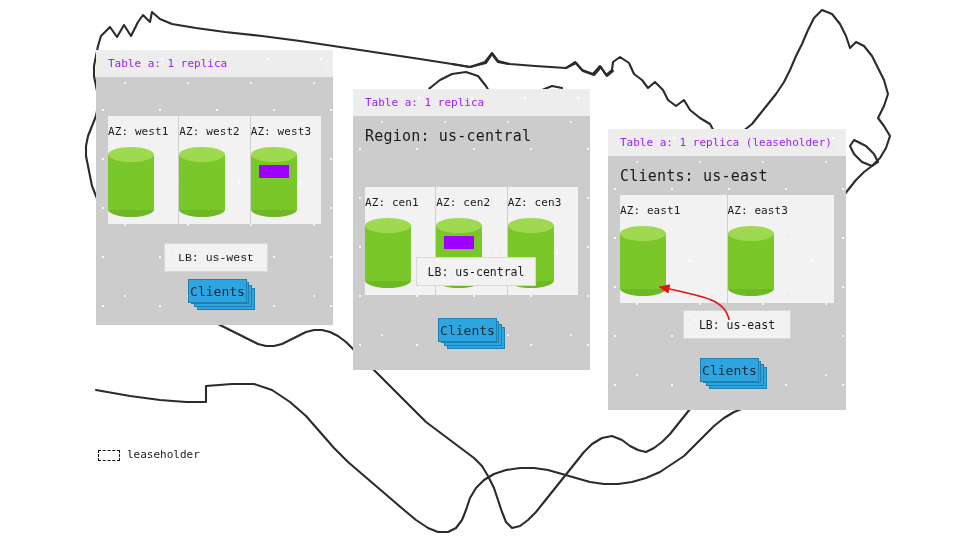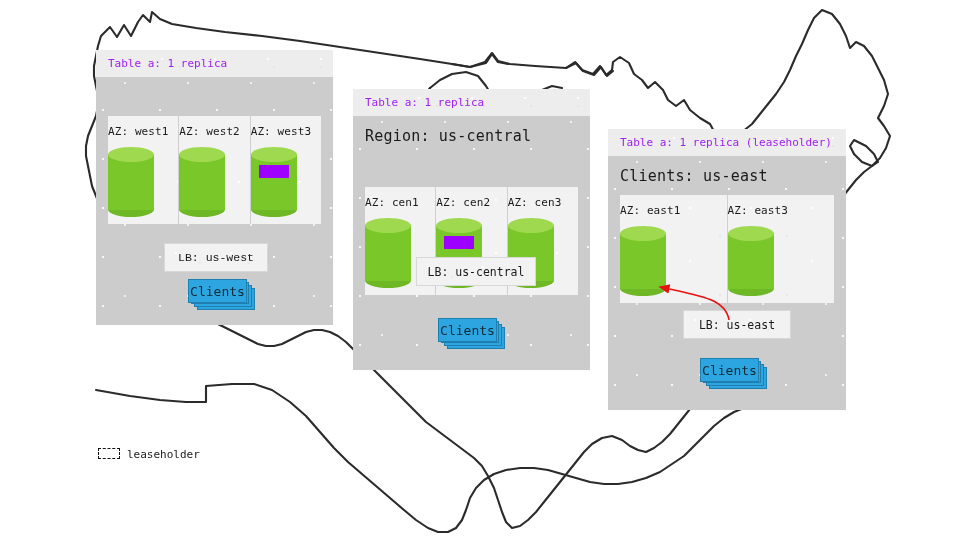--- a/index.html
+++ b/index.html
@@ -114,21 +114,21 @@
   }
 
   
   .annot{position:absolute;z-index:7;}
   .annot-num{
     position:absolute;color:#e8130f;font-size:10.5px;
     font-family:"DejaVu Sans","Liberation Sans",sans-serif;
   }
 
   
-  .legend{position:absolute;z-index:6;display:flex;align-items:flex-start;gap:7px;}
+  .legend{position:absolute;z-index:6;display:flex;align-items:flex-end;gap:7px;}
   .legend-swatch{
     width:22px;height:11px;border:1.6px dashed #111111;box-sizing:border-box;
     background:transparent;
   }
   .legend-label{font-size:11px;color:#1a1a1a;}
 </style>
 </head>
 <body>
 
 <div id="stage">

